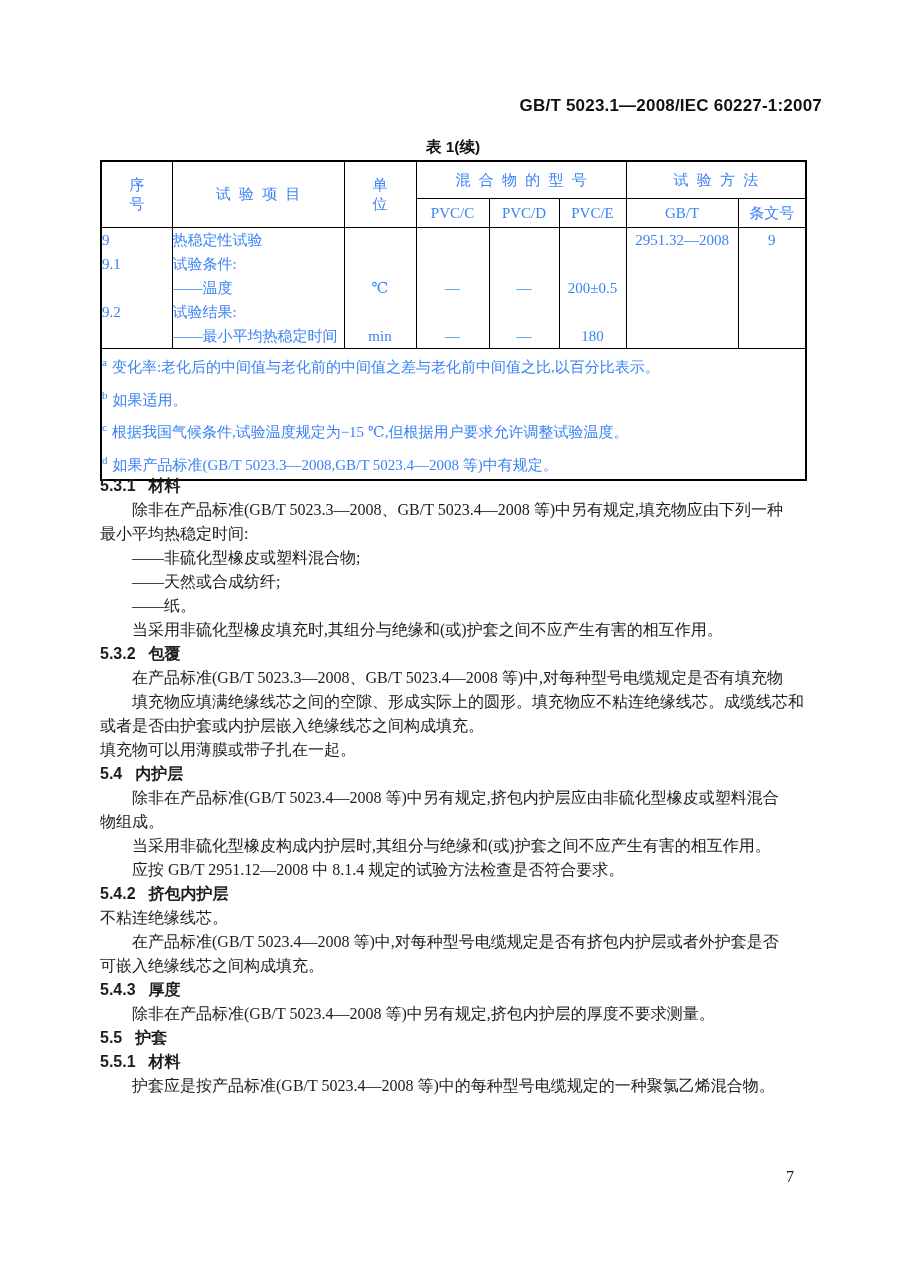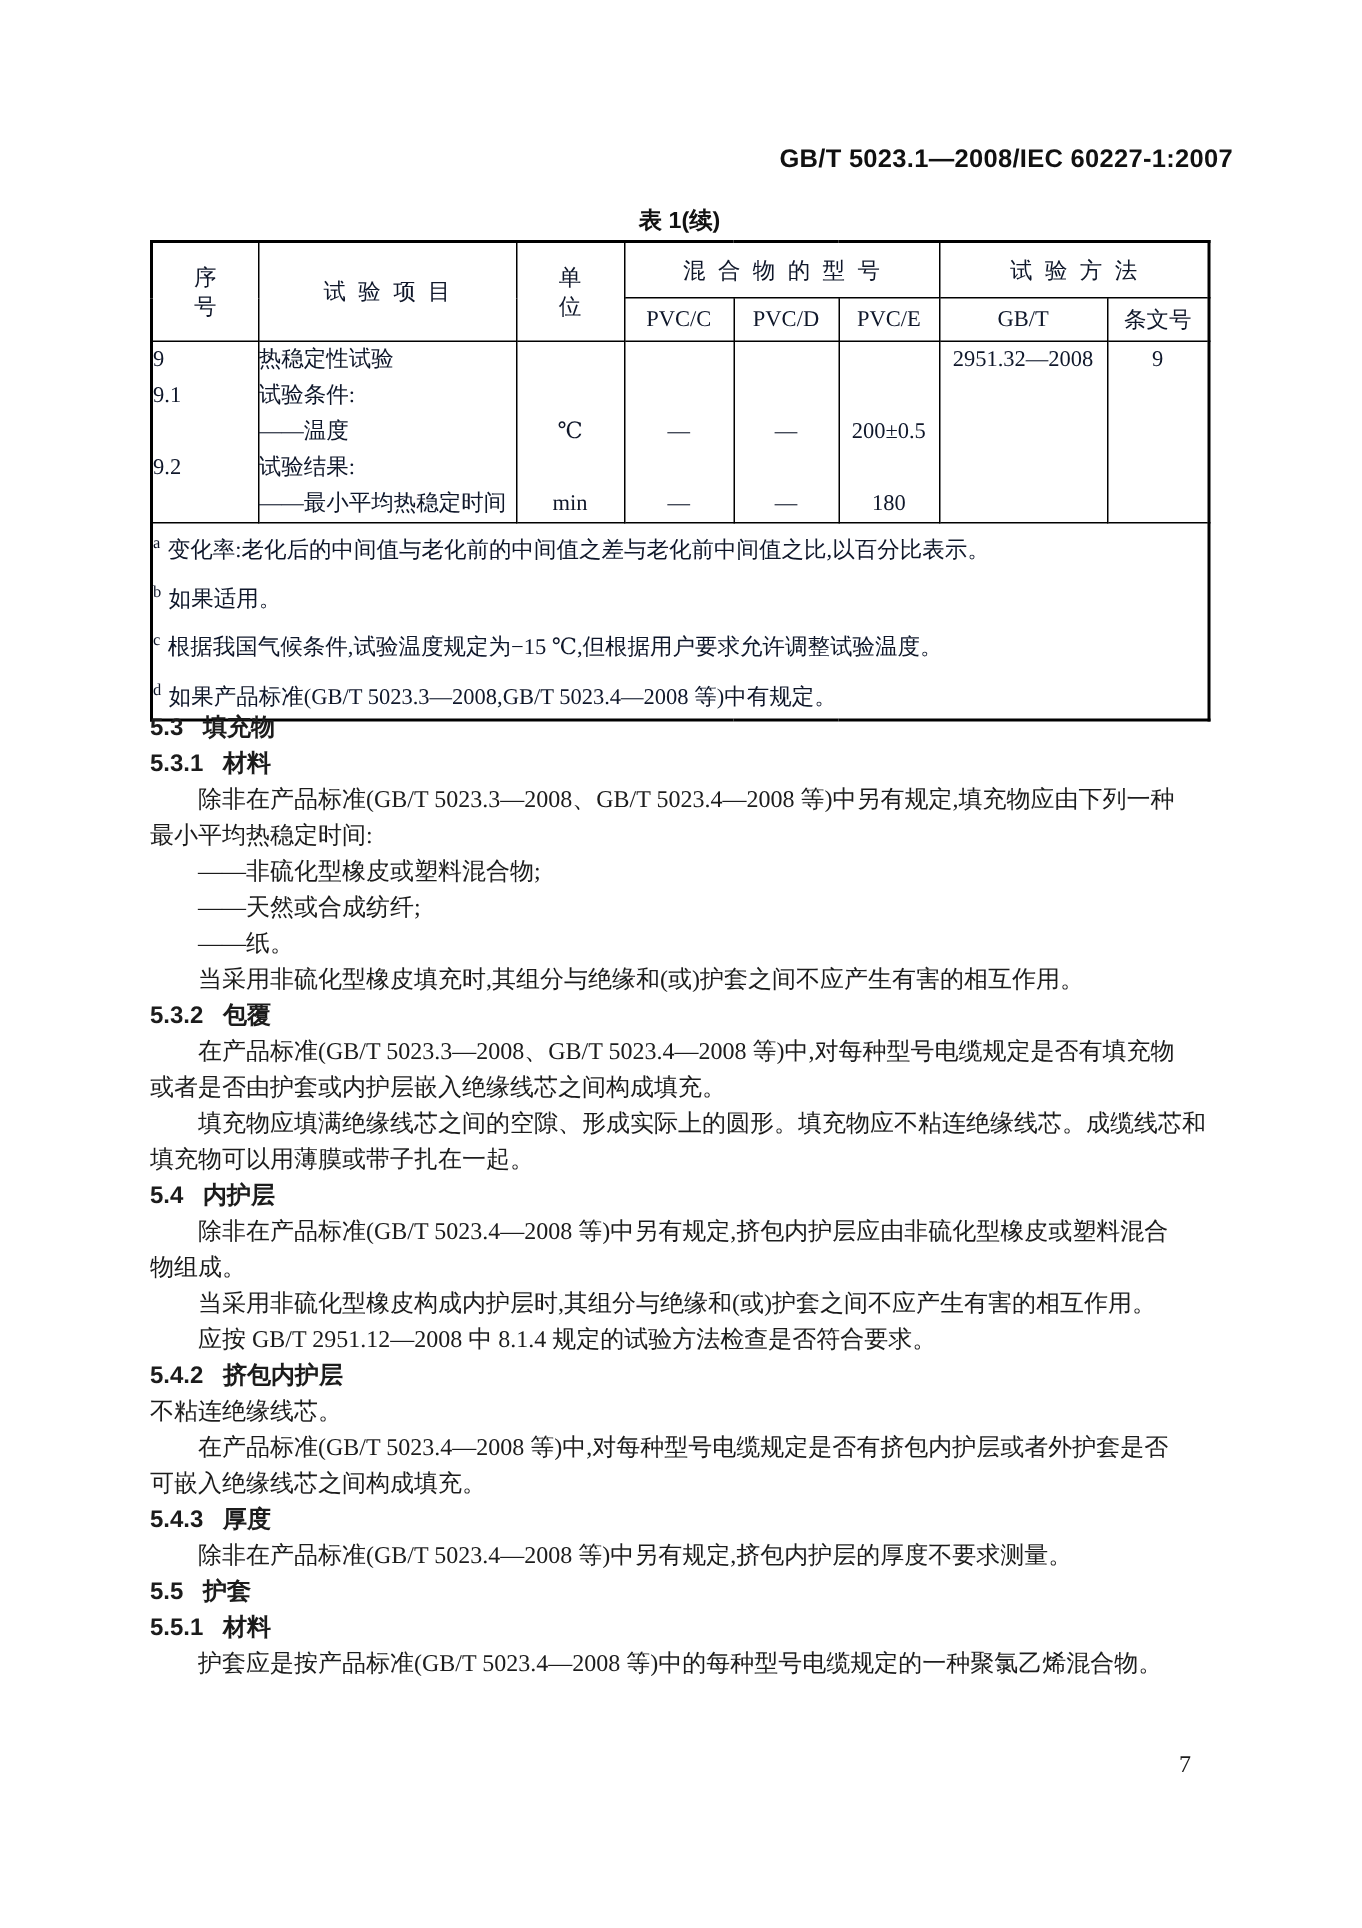--- a/index.html
+++ b/index.html
@@ -24,21 +24,21 @@
     text-align:center;
     font-family:"Liberation Sans","DejaVu Sans",sans-serif;
     font-weight:bold;font-size:15.5px;color:#111;
   }
   
   table.spec-table{
     position:absolute;top:160px;left:100px;
     width:706px;table-layout:fixed;
     border-collapse:collapse;
     border:2px solid #000;
-    font-size:15px;color:#0f172a;
+    font-size:15px;color:#3b82f6;
   }
   .spec-table th,.spec-table td{border:1px solid #000;padding:0;font-weight:normal;}
   .spec-table thead tr.hrow1 th{height:36px;}
   .spec-table thead tr.hrow2 th{height:28px;}
   .spec-table thead th{text-align:center;vertical-align:middle;}
   .sp05{letter-spacing:0.55em;padding-left:0.55em !important;}
   .sp1{letter-spacing:1em;padding-left:1em !important;}
   .body-cell{vertical-align:top;padding-top:14px;padding-bottom:8px;text-align:center;}
   .cell-line{height:24px;line-height:24px;white-space:nowrap;}
   .col-seq{text-align:left;padding-left:9px;}
@@ -168,32 +168,31 @@
             <div class="fn-line"><sup>a</sup><span>变化率:老化后的中间值与老化前的中间值之差与老化前中间值之比,以百分比表示。</span></div>
             <div class="fn-line"><sup>b</sup><span>如果适用。</span></div>
             <div class="fn-line"><sup>c</sup><span>根据我国气候条件,试验温度规定为−15 ℃,但根据用户要求允许调整试验温度。</span></div>
             <div class="fn-line"><sup>d</sup><span>如果产品标准(GB/T 5023.3—2008,GB/T 5023.4—2008 等)中有规定。</span></div>
           </td>
       </tr>
     </tbody>
   </table>
 
   <div class="doc-sections" id="doc-sections">
-      <div class="heading h2"><span class="hnum">5.3</span><span class="htitle">填充物</span></div>
       <div class="heading h3"><span class="hnum">5.3.1</span><span class="htitle">材料</span></div>
       <div class="para-line first">除非在产品标准(GB/T 5023.3—2008、GB/T 5023.4—2008 等)中另有规定,填充物应由下列一种</div>
       <div class="para-line">最小平均热稳定时间:</div>
       <div class="para-line first">——非硫化型橡皮或塑料混合物;</div>
       <div class="para-line first">——天然或合成纺纤;</div>
       <div class="para-line first">——纸。</div>
       <div class="para-line first">当采用非硫化型橡皮填充时,其组分与绝缘和(或)护套之间不应产生有害的相互作用。</div>
       <div class="heading h3"><span class="hnum">5.3.2</span><span class="htitle">包覆</span></div>
       <div class="para-line first">在产品标准(GB/T 5023.3—2008、GB/T 5023.4—2008 等)中,对每种型号电缆规定是否有填充物</div>
+      <div class="para-line first">填充物应填满绝缘线芯之间的空隙、形成实际上的圆形。填充物应不粘连绝缘线芯。成缆线芯和</div>
       <div class="para-line">或者是否由护套或内护层嵌入绝缘线芯之间构成填充。</div>
-      <div class="para-line first">填充物应填满绝缘线芯之间的空隙、形成实际上的圆形。填充物应不粘连绝缘线芯。成缆线芯和</div>
       <div class="para-line">填充物可以用薄膜或带子扎在一起。</div>
       <div class="heading h2"><span class="hnum">5.4</span><span class="htitle">内护层</span></div>
       <div class="para-line first">除非在产品标准(GB/T 5023.4—2008 等)中另有规定,挤包内护层应由非硫化型橡皮或塑料混合</div>
       <div class="para-line">物组成。</div>
       <div class="para-line first">当采用非硫化型橡皮构成内护层时,其组分与绝缘和(或)护套之间不应产生有害的相互作用。</div>
       <div class="para-line first">应按 GB/T 2951.12—2008 中 8.1.4 规定的试验方法检查是否符合要求。</div>
       <div class="heading h3"><span class="hnum">5.4.2</span><span class="htitle">挤包内护层</span></div>
       <div class="para-line">不粘连绝缘线芯。</div>
       <div class="para-line first">在产品标准(GB/T 5023.4—2008 等)中,对每种型号电缆规定是否有挤包内护层或者外护套是否</div>
       <div class="para-line">可嵌入绝缘线芯之间构成填充。</div>

